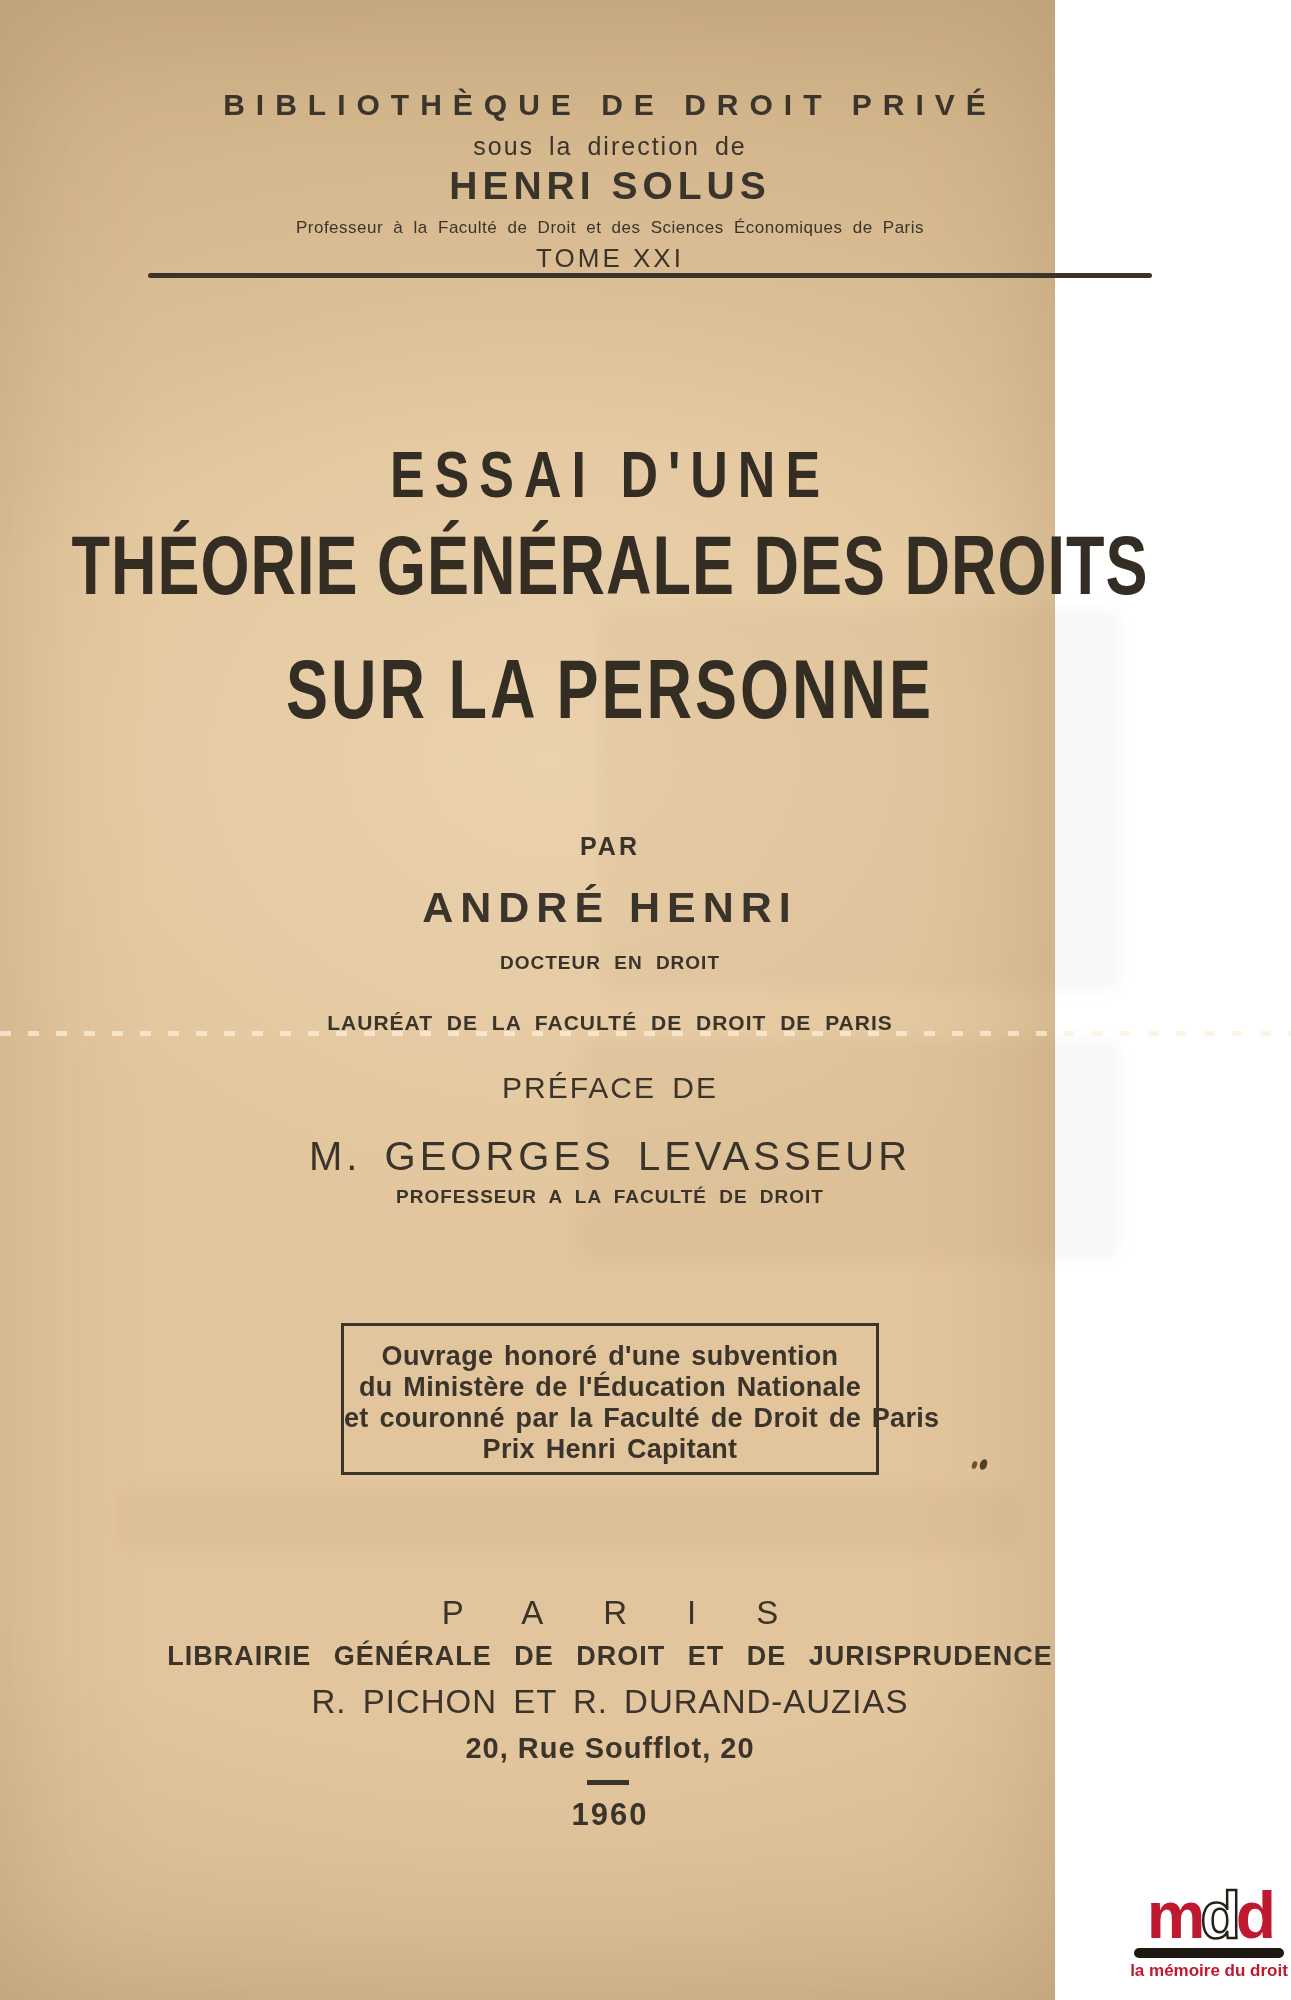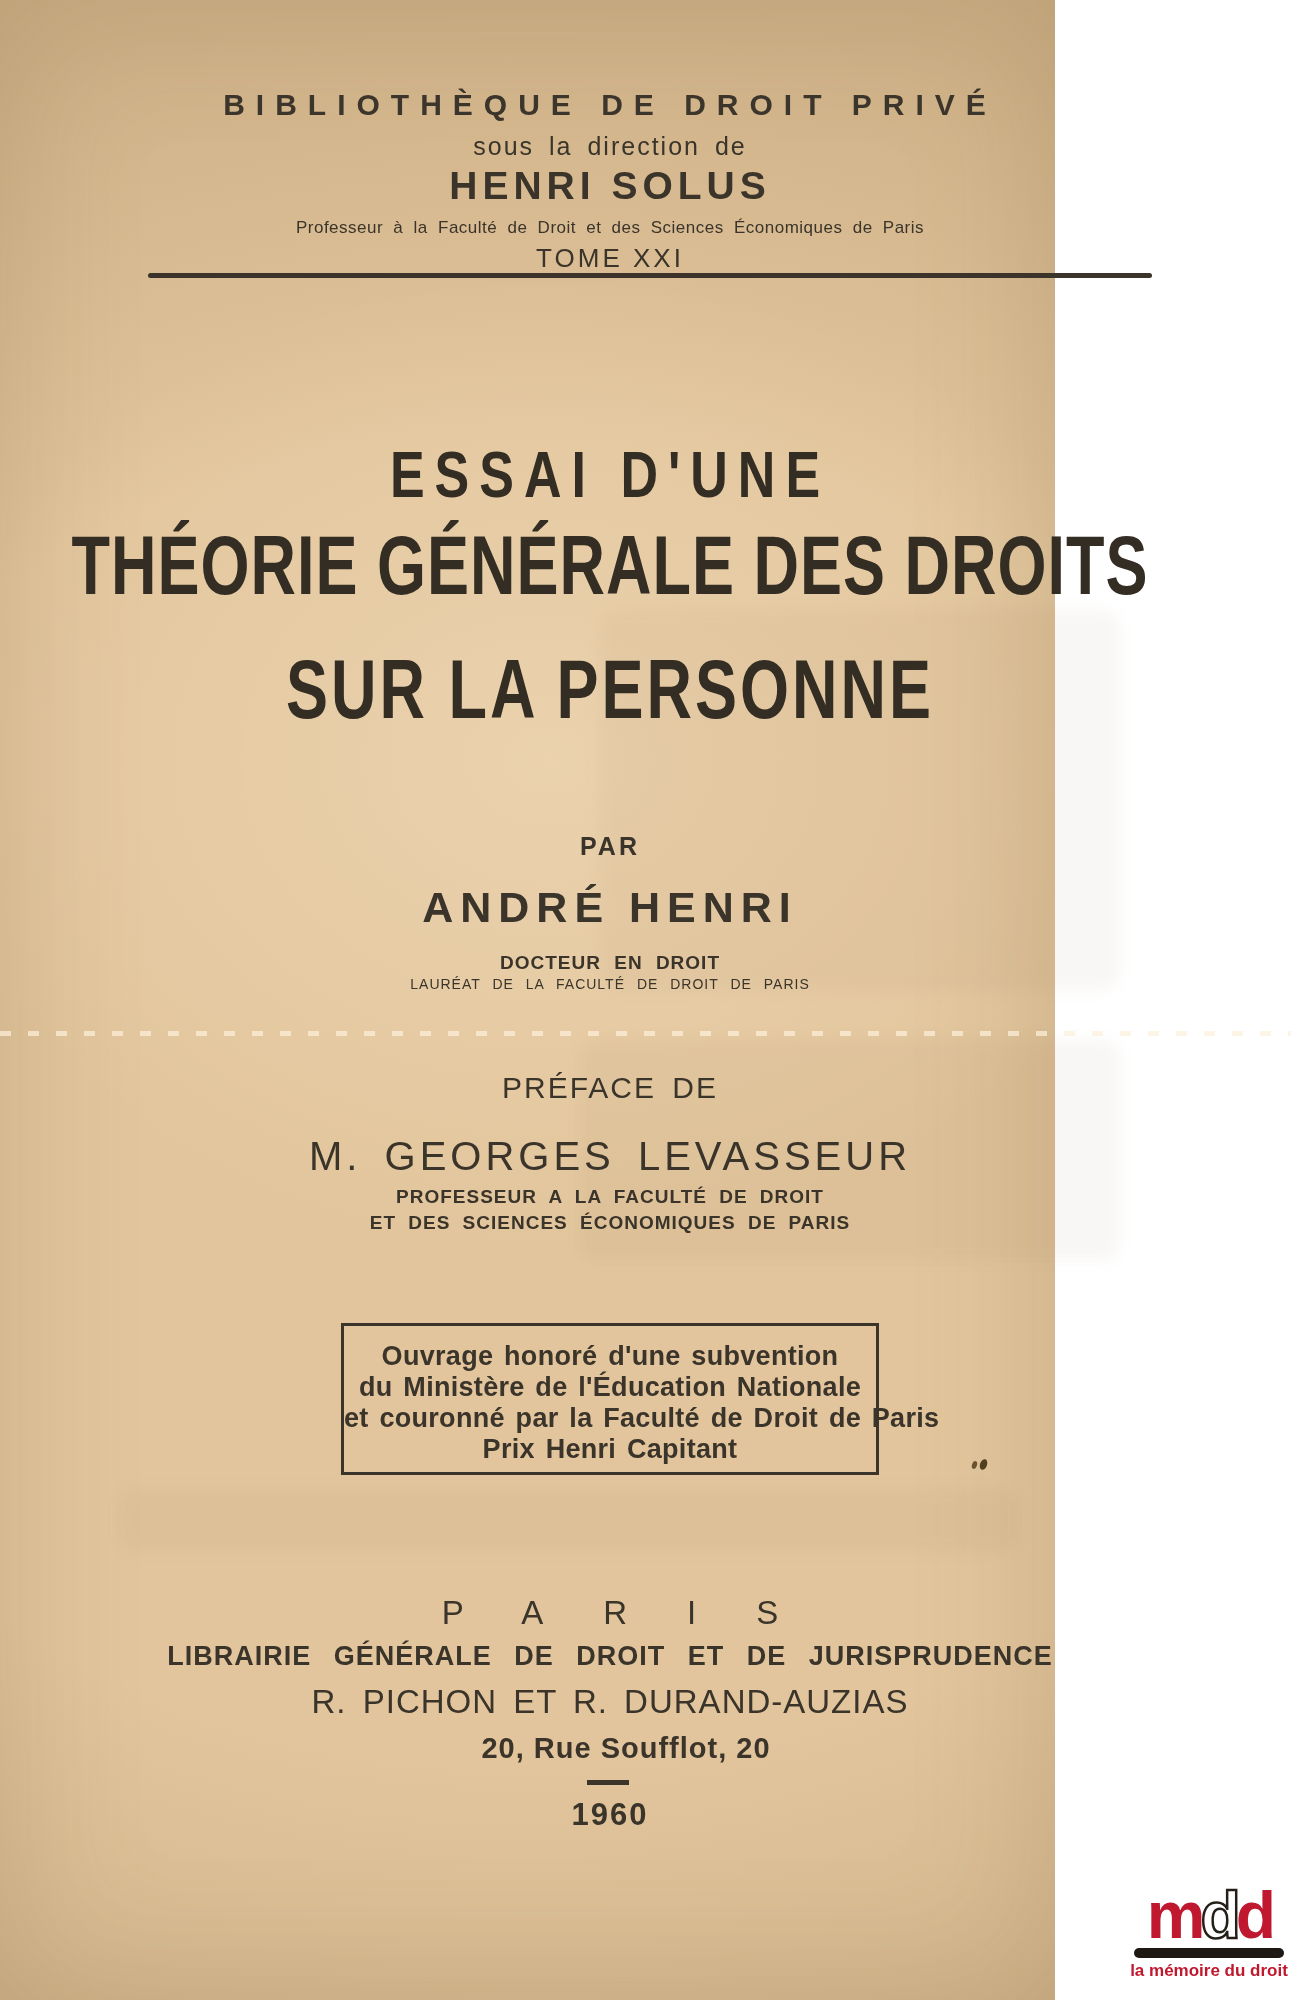--- a/index.html
+++ b/index.html
@@ -36,21 +36,21 @@
 
   
   .title1{top:442px;font-size:52px;font-weight:bold;letter-spacing:10px;color:#332d24;transform:scaleY(1.25);transform-origin:50% 0;}
   .title2{top:524px;font-size:63px;font-weight:bold;letter-spacing:1px;color:#332d24;transform:scaleY(1.32);transform-origin:50% 0;}
   .title3{top:648px;font-size:63px;font-weight:bold;letter-spacing:3px;color:#332d24;transform:scaleY(1.32);transform-origin:50% 0;}
 
   
   .par{top:834px;font-size:25px;font-weight:bold;letter-spacing:3px;}
   .author-name{top:886px;font-size:43px;font-weight:bold;letter-spacing:7px;}
   .author-degree{top:953px;font-size:19px;font-weight:bold;letter-spacing:1px;word-spacing:7px;}
-  .author-laureate{top:977px;font-size:14px;font-weight:normal;letter-spacing:1px;word-spacing:7px;}
+  .author-laureate{top:1012px;font-size:21px;font-weight:bold;letter-spacing:1px;word-spacing:7px;}
 
   
   .crease{position:absolute;left:0;top:1031px;width:1291px;height:5px;opacity:.75;
     background:repeating-linear-gradient(to right, rgba(252,240,218,0.95) 0 11px, rgba(226,197,156,0) 11px 28px);}
 
   
   .preface-label{top:1073px;font-size:30px;letter-spacing:2px;word-spacing:6px;}
   .preface-name{top:1136px;font-size:40px;letter-spacing:4px;word-spacing:8px;}
   .preface-role1{top:1187px;font-size:19px;font-weight:bold;letter-spacing:1px;word-spacing:6px;}
   .preface-role2{top:1213px;font-size:19px;font-weight:bold;letter-spacing:1px;word-spacing:6px;}
@@ -61,21 +61,21 @@
   .award-box div{font-size:27px;line-height:31px;font-weight:bold;letter-spacing:0.3px;word-spacing:3px;white-space:nowrap;}
 
   .speck{position:absolute;left:972px;top:1459px;width:16px;height:12px;}
   .speck:before{content:"";position:absolute;left:0;top:2px;width:5px;height:8px;background:#6b5331;border-radius:50%;transform:rotate(18deg);}
   .speck:after{content:"";position:absolute;left:8px;top:0;width:7px;height:11px;background:#51401f;border-radius:50%;transform:rotate(20deg);}
 
   
   .city{top:1596px;font-size:33px;letter-spacing:60px;text-indent:60px;}
   .publisher{top:1643px;font-size:27px;font-weight:bold;letter-spacing:1px;word-spacing:14px;}
   .printers{top:1685px;font-size:33px;letter-spacing:1px;word-spacing:6px;}
-  .address{top:1734px;font-size:29px;font-weight:bold;letter-spacing:1px;padding-left:16px;}
+  .address{top:1734px;font-size:29px;font-weight:bold;letter-spacing:1px;}
   .dash{position:absolute;left:587px;top:1780px;width:42px;height:5px;background:#3a342a;}
   .year{top:1799px;font-size:31px;font-weight:bold;letter-spacing:2px;}
 
   
   .logo{position:absolute;left:1130px;top:1884px;width:158px;text-align:center;font-family:Liberation Sans, sans-serif;}
   .logo-word{font-size:66px;font-weight:bold;letter-spacing:-5px;line-height:0.95;}
   .logo-m,.logo-d2{color:#c0182e;}
   .logo-d1{color:transparent;-webkit-text-stroke:2.5px #241f19;}
   .logo-bar{width:150px;height:10px;background:#1d1812;border-radius:5px;margin:1px auto 3px auto;}
   .logo-tagline{font-size:17px;font-weight:bold;color:#c0182e;letter-spacing:0px;white-space:nowrap;}
@@ -104,21 +104,20 @@
   <div class="line par">PAR</div>
   <div class="line author-name">ANDRÉ HENRI</div>
   <div class="line author-degree">DOCTEUR EN DROIT</div>
   <div class="line author-laureate">LAURÉAT DE LA FACULTÉ DE DROIT DE PARIS</div>
 
   <div class="crease"></div>
 
   <div class="line preface-label">PRÉFACE DE</div>
   <div class="line preface-name">M. GEORGES LEVASSEUR</div>
   <div class="line preface-role1">PROFESSEUR A LA FACULTÉ DE DROIT</div>
-  <div class="line preface-role2">ET DES SCIENCES ÉCONOMIQUES DE PARIS</div>
 
   <div class="award-box">
     <div>Ouvrage honoré d'une subvention</div>
     <div>du Ministère de l'Éducation Nationale</div>
     <div>et couronné par la Faculté de Droit de Paris</div>
     <div>Prix Henri Capitant</div>
   </div>
 
   <div class="speck"></div>
 

